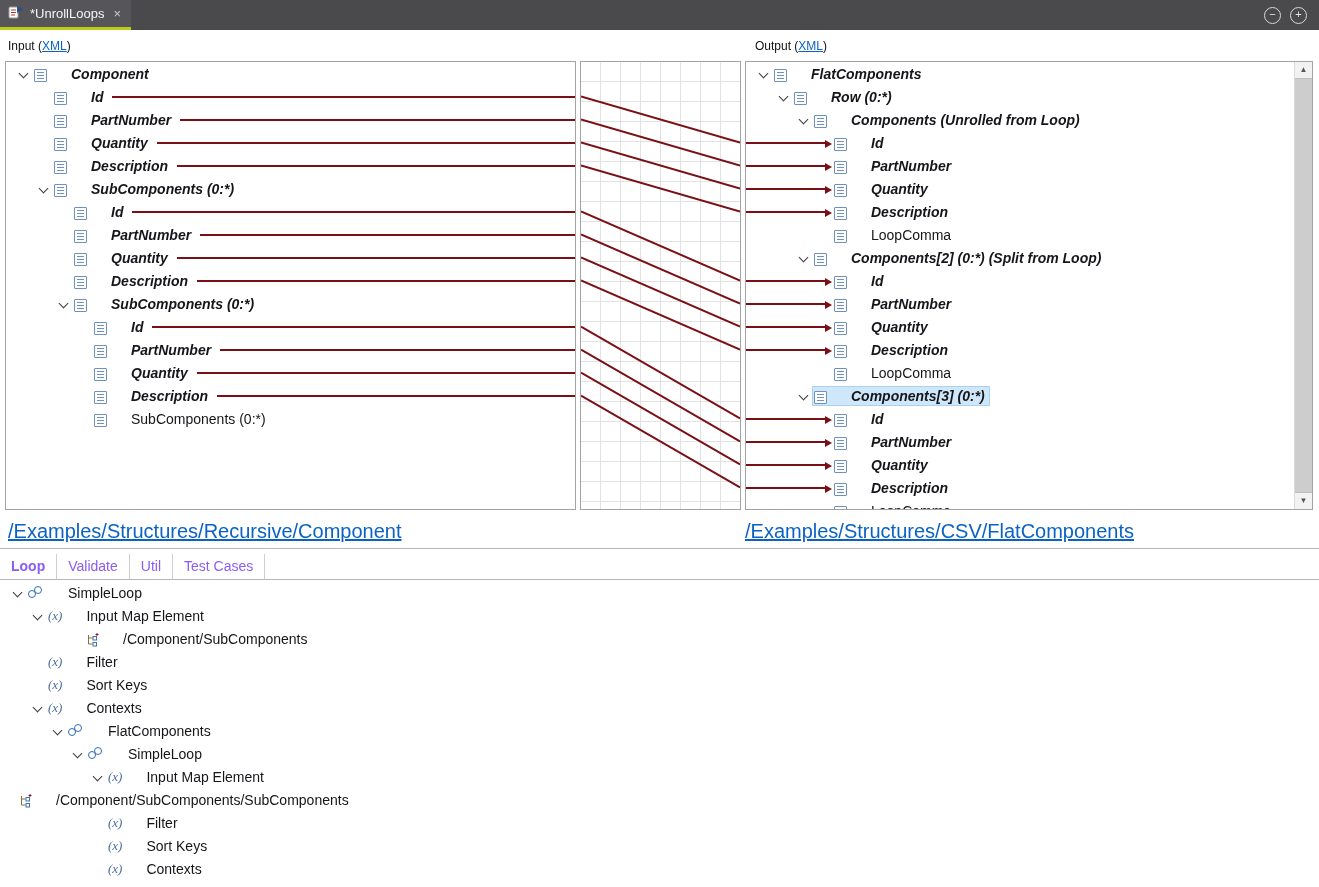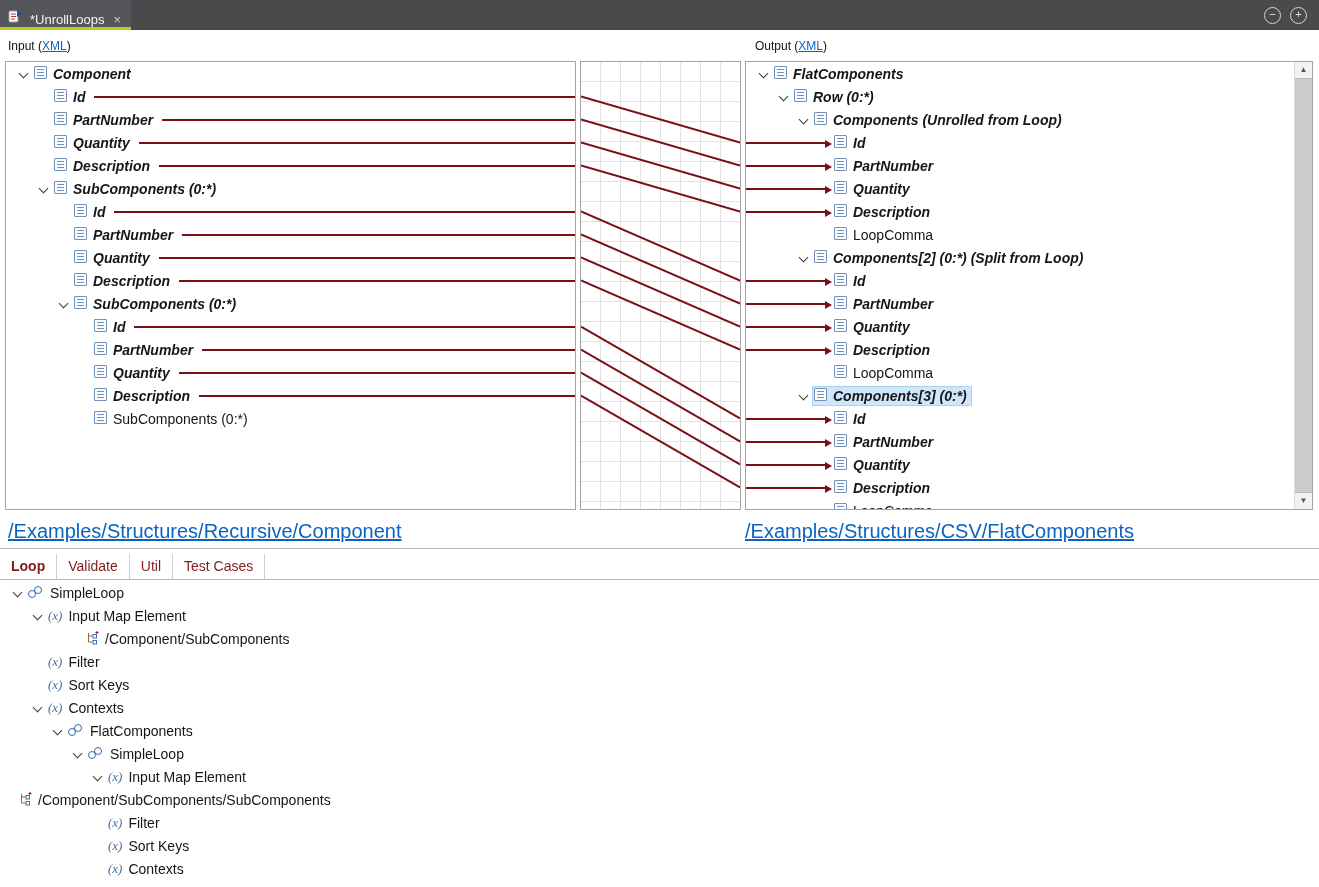--- a/index.html
+++ b/index.html
@@ -1,20 +1,20 @@
 <!DOCTYPE html>
 <html><head>
 <meta charset="utf-8">
 <style>
   html,body{margin:0;padding:0;background:#fff;font-family:"Liberation Sans",sans-serif;}
   .app{position:relative;width:1319px;height:887px;background:#fff;overflow:hidden;}
 
   
   .titlebar{position:absolute;left:0;top:0;width:100%;height:30px;background:#4a4a4c;display:flex;align-items:stretch;box-sizing:border-box;}
-  .doc-tab{display:flex;align-items:flex-end;gap:6px;padding:0 10px 0 8px;background:#56565a;border-bottom:3px solid #bacc16;color:#f2f2f2;font-size:13px;box-sizing:border-box;cursor:pointer;}
+  .doc-tab{display:flex;align-items:center;gap:6px;padding:0 10px 0 8px;background:#56565a;border-bottom:3px solid #bacc16;color:#f2f2f2;font-size:13px;box-sizing:border-box;cursor:pointer;}
   .tablabel{color:#f5f5f5;}
   .tabclose{color:#c9c9c9;font-size:13px;margin-left:3px;cursor:pointer;}
   .winbtns{margin-left:auto;display:flex;align-items:center;gap:9px;padding-right:12px;}
   .circ{width:15px;height:15px;border:1px solid #d8d8d8;border-radius:50%;color:#e8e8e8;font-size:11px;line-height:13px;text-align:center;cursor:pointer;}
 
   
   .hdr{position:absolute;top:39px;height:20px;font-size:12px;color:#111;white-space:nowrap;}
   .hdr.inp{left:8px}.hdr.outp{left:755px}
   .xlink{color:#0a63c4;text-decoration:underline;cursor:pointer;}
   .pathlink{position:absolute;top:520px;font-size:20px;color:#0a63c4;text-decoration:underline;cursor:pointer;white-space:nowrap;}
@@ -30,21 +30,21 @@
                      repeating-linear-gradient(to bottom,transparent 0 19px,#e2e2e2 19px 20px);}
   .canvas svg{position:absolute;left:0;top:0;width:100%;height:100%;}
 
   
   .trow{display:flex;align-items:center;height:23px;position:relative;font-size:14px;white-space:nowrap;}
   .lvl0{padding-left:10px}.lvl1{padding-left:30px}.lvl2{padding-left:50px}.lvl3{padding-left:70px}
   .lvl4{padding-left:90px}.lvl5{padding-left:67px}.lvl8{}
   .chev{flex:0 0 16px;height:16px;position:relative;}
   .chev.has{cursor:pointer;}
   .chev.has::before{content:"";position:absolute;left:4px;top:4px;width:6px;height:6px;border-right:1.5px solid #3c3c3c;border-bottom:1.5px solid #3c3c3c;transform:rotate(45deg);}
-  .nodebox{display:inline-flex;align-items:flex-start;gap:6px;padding:2px 5px 2px 2px;border-radius:1px;}
+  .nodebox{display:inline-flex;align-items:flex-end;gap:24px;padding:2px 5px 2px 2px;border-radius:1px;}
   .sel>.nodebox{background:#cfe7fa;box-shadow:inset 0 0 0 1px #a9d1f0;}
   .lbl{color:#15151a;}
   .lbl.b{font-weight:bold;font-style:italic;}
   .mline{flex:1 1 auto;height:0;border-top:2px solid #7a1016;margin-left:4px;}
   .inarrow{position:absolute;left:0;top:50%;margin-top:-1px;width:80px;border-top:2px solid #7a1016;}
   .inarrow::after{content:"";position:absolute;right:-6px;top:-4px;width:0;height:0;border-left:7px solid #7a1016;border-top:4px solid transparent;border-bottom:4px solid transparent;}
 
   
   .elicon{flex:0 0 13px;width:13px;height:13px;position:relative;border:1px solid #7191bd;background:#fdfdfd;box-sizing:border-box;border-radius:1px;}
   .elicon::before{content:"";position:absolute;left:2px;right:2px;top:2px;height:1px;background:#7191bd;box-shadow:0 3px 0 #7191bd,0 6px 0 #7191bd;}
@@ -61,21 +61,21 @@
   .pathicon{flex:0 0 14px;width:14px;height:14px;display:inline-flex;}
 
   
   .vscroll{flex:0 0 17px;background:#f2f2f2;border-left:1px solid #dcdcdc;display:flex;flex-direction:column;align-items:center;cursor:pointer;}
   .sarr{height:16px;line-height:16px;font-size:8px;color:#555;width:100%;text-align:center;}
   .thumb{flex:1 1 auto;width:100%;background:#cdcdcd;border-top:1px solid #bdbdbd;border-bottom:1px solid #bdbdbd;box-sizing:border-box;}
 
   
   .hsplit{position:absolute;top:548px;left:0;width:100%;height:4px;background:#fff;border-top:1px solid #b7b7b7;cursor:row-resize;}
   .tabstrip{position:absolute;top:553px;left:0;width:100%;height:27px;display:flex;align-items:flex-end;border-bottom:1px solid #b7b7b7;box-sizing:border-box;background:#fff;}
-  .btab{padding:4px 11px;font-size:14px;color:#7f1d1d;border-right:1px solid #cfcfcf;cursor:pointer;line-height:17px;}
+  .btab{padding:4px 11px;font-size:14px;color:#8b5cf6;border-right:1px solid #cfcfcf;cursor:pointer;line-height:17px;}
   .btab.active{font-weight:bold;}
   .bottom-tree{position:absolute;top:581px;left:0;width:100%;height:306px;overflow:hidden;}
 </style>
 </head>
 <body>
 
 <div class="app">
 
   <div class="titlebar">
     <div class="doc-tab">

